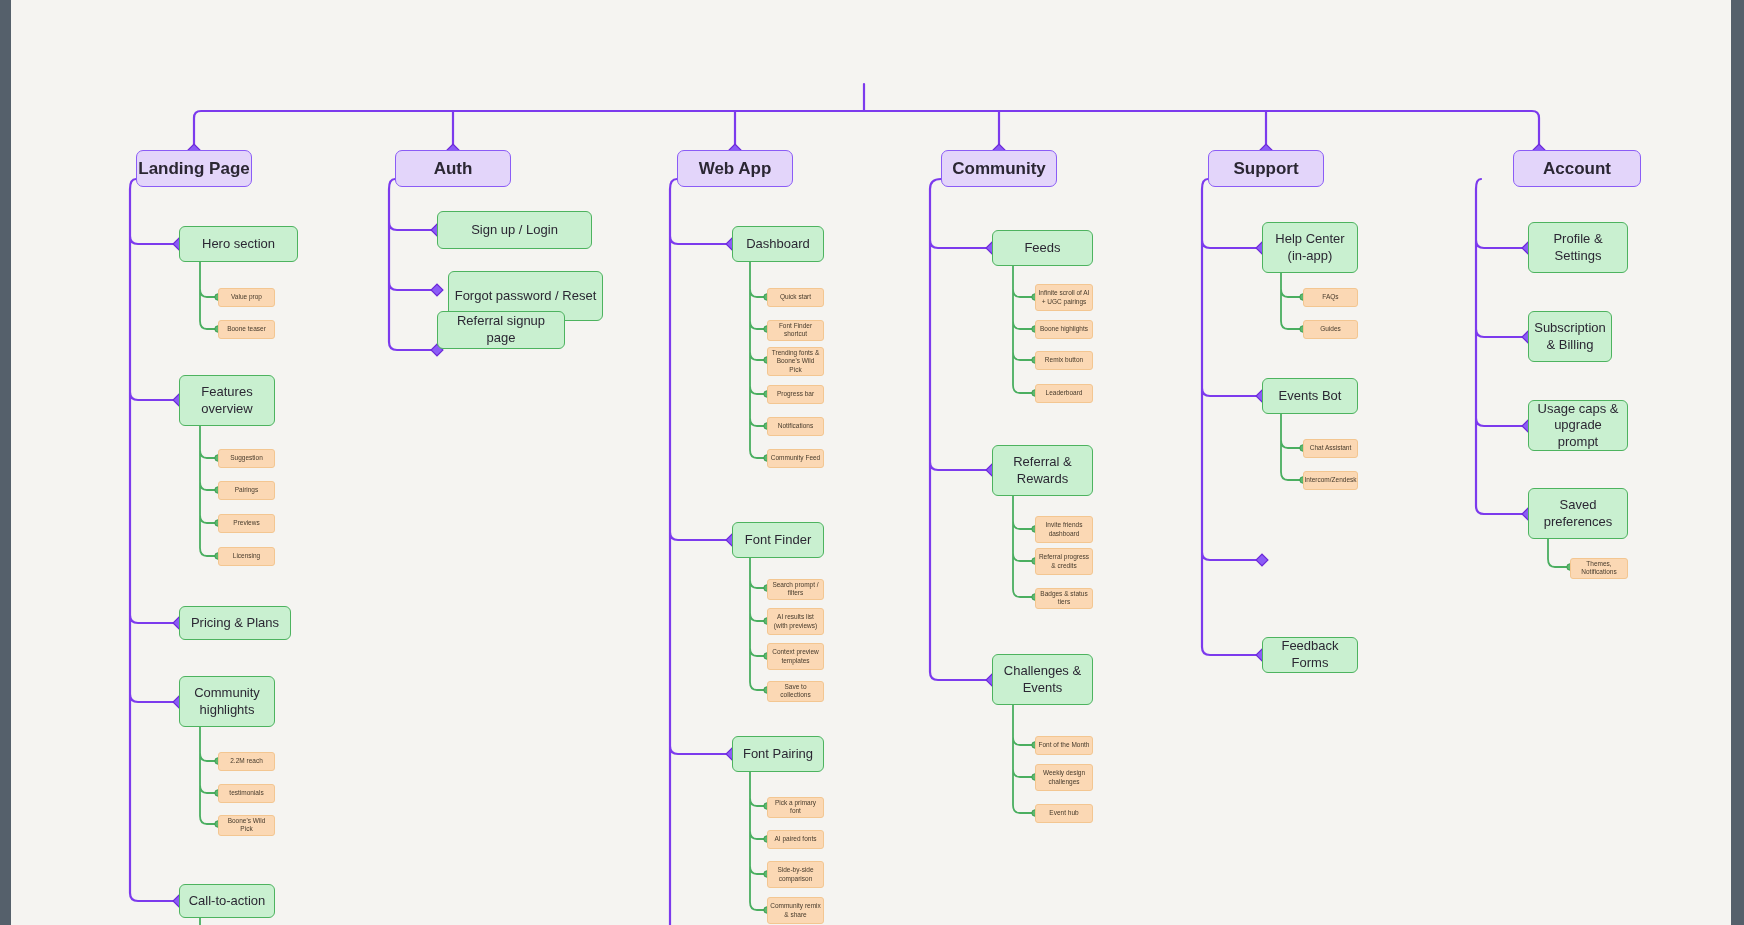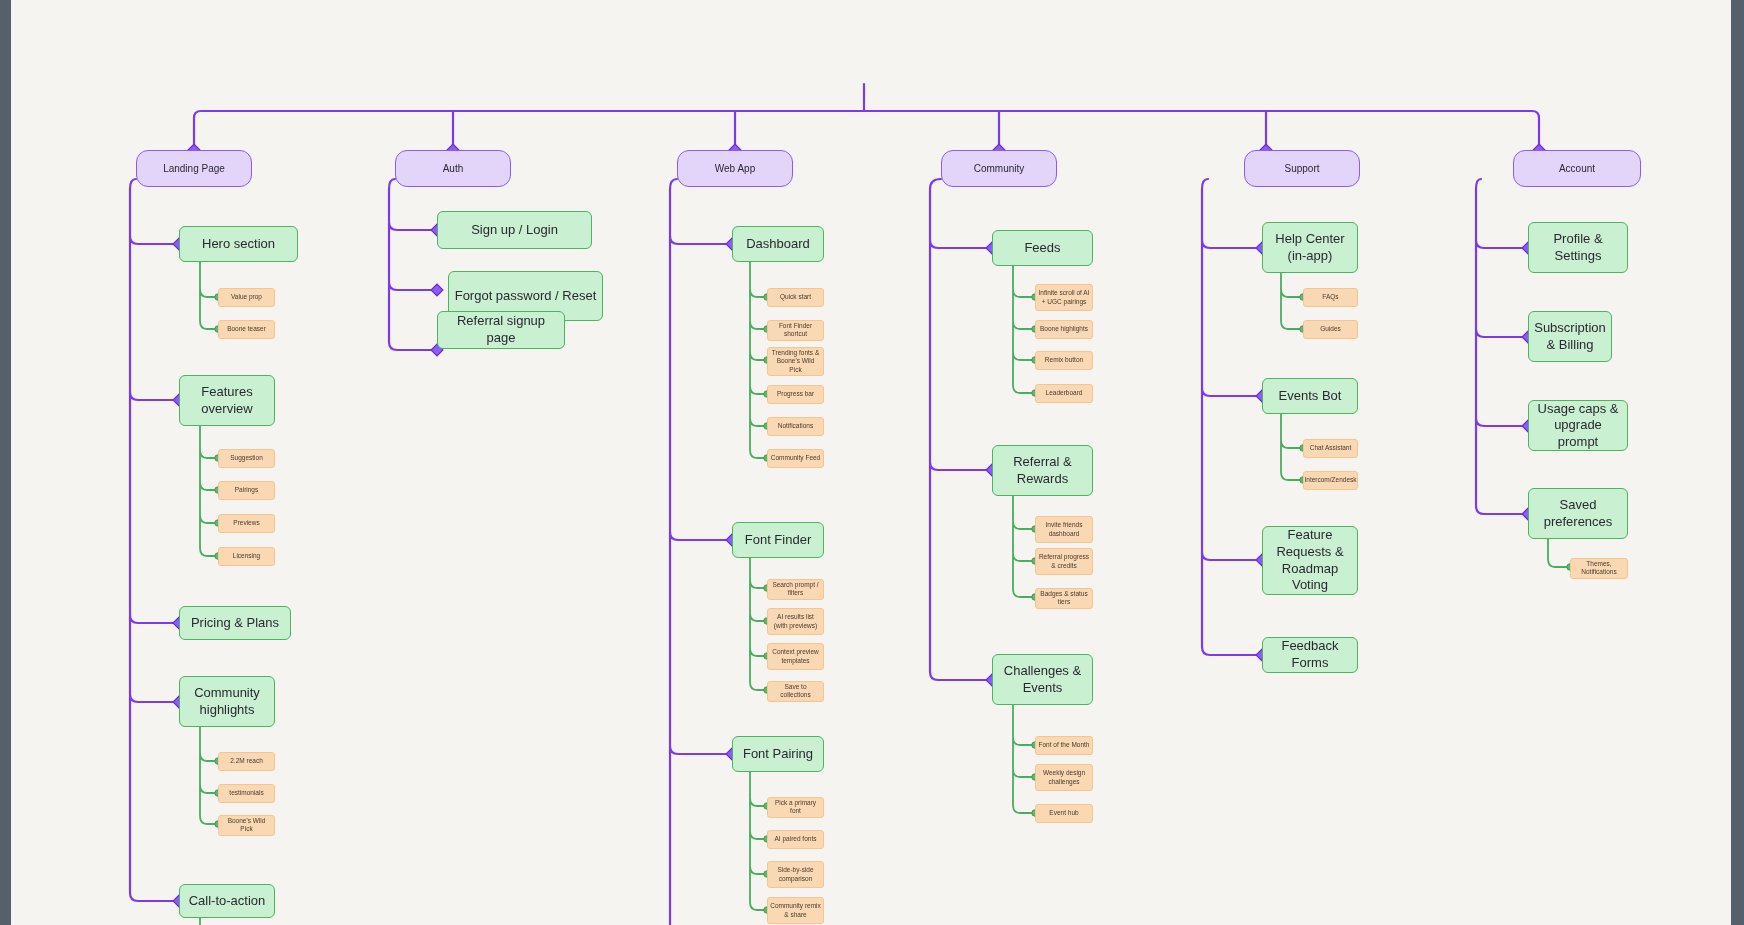--- a/index.html
+++ b/index.html
@@ -4,21 +4,21 @@
 <style>
   html,body{margin:0;padding:0;background:#55606b;font-family:"Liberation Sans","DejaVu Sans",sans-serif;}
   .stage{position:relative;width:1744px;height:925px;background:#f5f4f1;overflow:hidden;}
   .rail{position:absolute;top:0;bottom:0;background:#55606b;z-index:5;}
   .rail-left{left:0;width:11px;}
   .rail-right{right:0;width:13px;}
   .wires{position:absolute;left:0;top:0;z-index:1;pointer-events:none;}
   .node{position:absolute;box-sizing:border-box;display:flex;align-items:center;justify-content:center;
         text-align:center;color:#2b2733;z-index:2;}
   .root{background:#ddccf9;border:2px solid #8b5cf6;border-radius:6px;font-weight:700;font-size:20px;}
-  .branch{background:#e3d5fa;border:1.4px solid #8b5cf6;border-radius:12px;font-weight:400;font-size:10px;}
+  .branch{background:#e3d5fa;border:1.4px solid #8b5cf6;border-radius:7px;font-weight:700;font-size:17px;}
   .sec{background:#c9f0d0;border:1.4px solid #4db35f;border-radius:6px;font-size:13px;line-height:1.28;padding:2px 4px;}
   .leaf{background:#fbd8b4;border:1px solid #f3c691;border-radius:3px;font-size:6.5px;line-height:1.3;
         padding:1px 2px;color:#463a2b;}
 </style>
 </head>
 <body>
 
 <div class="stage">
 
   <svg class="wires" width="1744" height="925" viewBox="0 0 1744 925">
@@ -122,21 +122,21 @@
         <circle cx="1303" cy="480" r="3.2"></circle>
       <circle cx="1570" cy="567" r="3.2"></circle>
     </g>
   </svg>
 
 
   <div class="node branch" style="left:136px;top:150px;width:116px;height:37px">Landing Page</div>
   <div class="node branch" style="left:395px;top:150px;width:116px;height:37px">Auth</div>
   <div class="node branch" style="left:677px;top:150px;width:116px;height:37px">Web App</div>
   <div class="node branch" style="left:941px;top:150px;width:116px;height:37px">Community</div>
-  <div class="node branch" style="left:1244px;top:150px;width:116px;height:37px">Support</div>
+  <div class="node branch" style="left:1208px;top:150px;width:116px;height:37px">Support</div>
   <div class="node branch" style="left:1513px;top:150px;width:128px;height:37px">Account</div>
 
   <div class="node sec" style="left:179px;top:226px;width:119px;height:36px">Hero section</div>
   <div class="node sec" style="left:179px;top:375px;width:96px;height:51px">Features overview</div>
   <div class="node sec" style="left:179px;top:606px;width:112px;height:34px">Pricing &amp; Plans</div>
   <div class="node sec" style="left:179px;top:676px;width:96px;height:51px">Community highlights</div>
   <div class="node sec" style="left:179px;top:884px;width:96px;height:34px">Call-to-action</div>
 
   <div class="node leaf" style="left:218px;top:288px;width:57px;min-height:19px">Value prop</div>
   <div class="node leaf" style="left:218px;top:320px;width:57px;min-height:19px">Boone teaser</div>
@@ -181,21 +181,20 @@
   <div class="node leaf" style="left:1035px;top:384px;width:58px;min-height:19px">Leaderboard</div>
   <div class="node leaf" style="left:1035px;top:516px;width:58px;min-height:27px">Invite friends dashboard</div>
   <div class="node leaf" style="left:1035px;top:548px;width:58px;min-height:27px">Referral progress &amp; credits</div>
   <div class="node leaf" style="left:1035px;top:588px;width:58px;min-height:19px">Badges &amp; status tiers</div>
   <div class="node leaf" style="left:1035px;top:736px;width:58px;min-height:19px">Font of the Month</div>
   <div class="node leaf" style="left:1035px;top:764px;width:58px;min-height:27px">Weekly design challenges</div>
   <div class="node leaf" style="left:1035px;top:804px;width:58px;min-height:19px">Event hub</div>
 
   <div class="node sec" style="left:1262px;top:222px;width:96px;height:51px">Help Center (in-app)</div>
   <div class="node sec" style="left:1262px;top:378px;width:96px;height:36px">Events Bot</div>
-  <div class="node sec" style="left:1262px;top:526px;width:96px;height:69px">Feature Requests &amp; Roadmap Voting</div>
   <div class="node sec" style="left:1262px;top:637px;width:96px;height:36px">Feedback Forms</div>
 
   <div class="node leaf" style="left:1303px;top:288px;width:55px;min-height:19px">FAQs</div>
   <div class="node leaf" style="left:1303px;top:320px;width:55px;min-height:19px">Guides</div>
   <div class="node leaf" style="left:1303px;top:439px;width:55px;min-height:19px">Chat Assistant</div>
   <div class="node leaf" style="left:1303px;top:471px;width:55px;min-height:19px">Intercom/Zendesk</div>
 
   <div class="node sec" style="left:1528px;top:222px;width:100px;height:51px">Profile &amp; Settings</div>
   <div class="node sec" style="left:1528px;top:311px;width:84px;height:51px">Subscription &amp; Billing</div>
   <div class="node sec" style="left:1528px;top:400px;width:100px;height:51px">Usage caps &amp; upgrade prompt</div>

